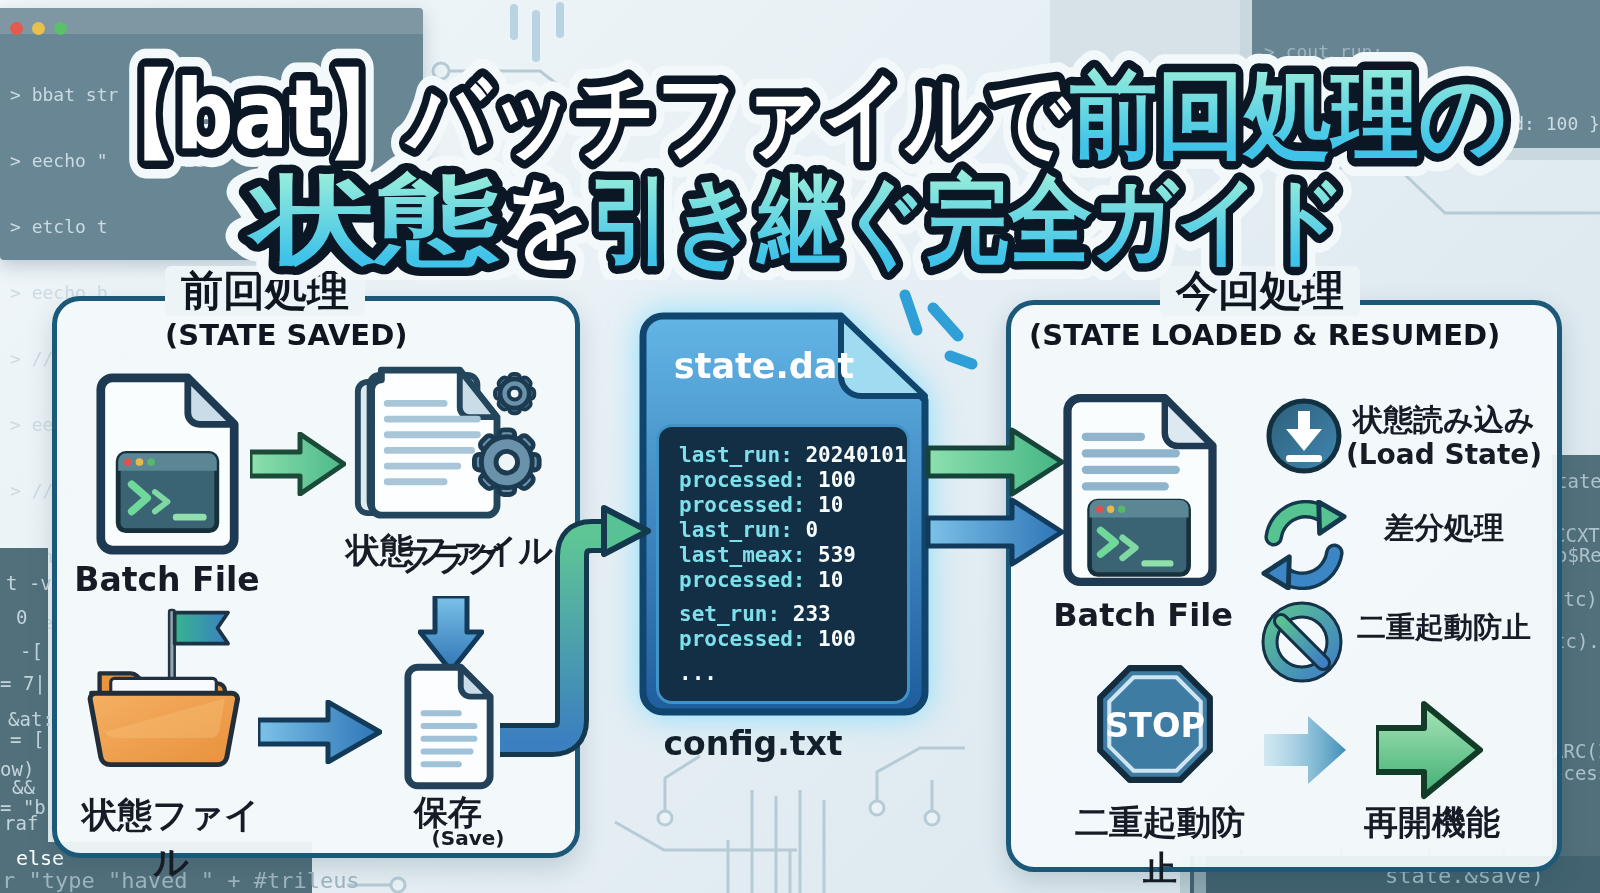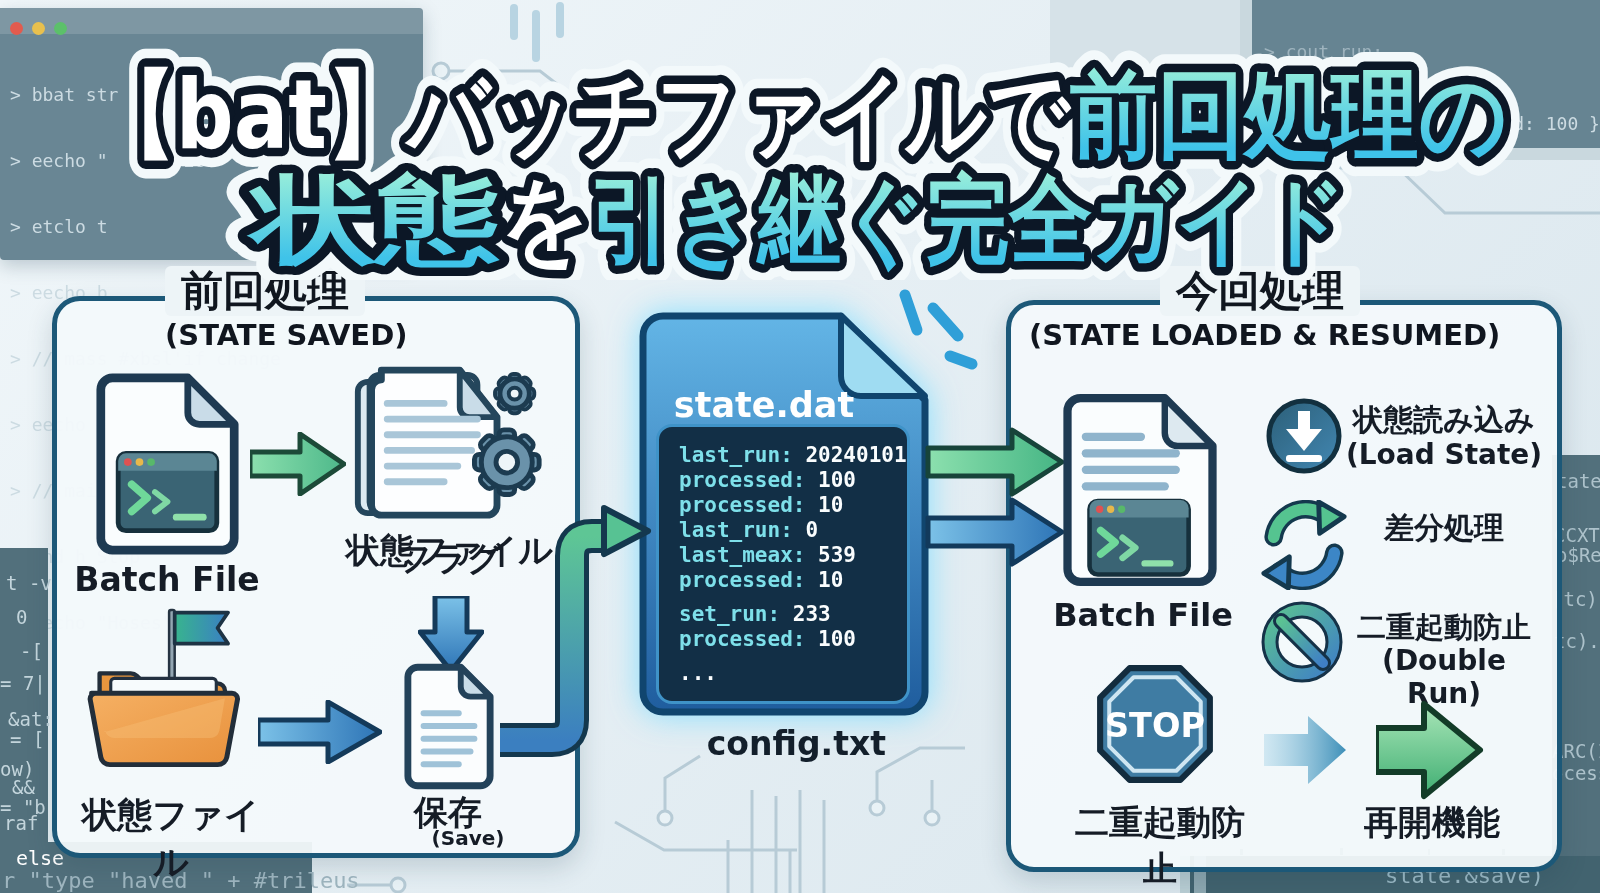--- a/index.html
+++ b/index.html
@@ -43,29 +43,29 @@
   .panel-title{position:absolute;z-index:4;font-weight:800;color:#10161f;}
   .panel-title .mask{background:#edf4f7;padding:0 16px;border-radius:6px;display:inline-block;}
   .ptitle-main{font-size:42px;line-height:50px;}
   .ptitle-sub{font-size:29px;line-height:34px;}
   .lbl{position:absolute;z-index:5;text-align:center;font-weight:800;color:#151c26;}
   .icon{position:absolute;z-index:5;}
   
   .card{position:absolute;left:639px;top:312px;width:290px;height:404px;z-index:4;
     filter:drop-shadow(0 0 16px rgba(120,220,255,.85));}
   .card-title{position:absolute;left:0;top:34px;width:250px;text-align:center;z-index:5;
-    color:#ffffff;font-size:35px;font-weight:800;margin-top:39px;}
+    color:#ffffff;font-size:35px;font-weight:800;}
   .cw{position:absolute;left:17px;top:112px;width:254px;height:280px;background:#122f46;
     border:3px solid #3f93c8;border-radius:16px;z-index:5;box-sizing:border-box;
     padding:16px 0 0 20px;font-family:"DejaVu Sans Mono",monospace;font-weight:700;
     font-size:21px;line-height:25px;}
   .cl .k{color:#7ee0ea;}
   .cl .v{color:#fafdfe;}
   .cl.gap{margin-top:9px;}
-  .caption{position:absolute;left:696px;top:724px;width:190px;text-align:right;z-index:4;
+  .caption{position:absolute;left:658px;top:724px;width:190px;text-align:center;z-index:4;
     font-size:33px;font-weight:800;color:#131f2b;}
   
   .flow{left:0;top:0;z-index:5;pointer-events:none;}
   .circuits{left:0;top:0;z-index:1;}
 </style>
 </head>
 <body>
 
 <div class="stage">
 
@@ -422,21 +422,20 @@
           <stop offset="0" stop-color="#5bc292"></stop>
           <stop offset="1" stop-color="#3f7fc6"></stop>
         </linearGradient>
       </defs>
     <circle cx="42" cy="42" r="32" fill="#f4fafc" stroke="#153248" stroke-width="17"></circle>
     <circle cx="42" cy="42" r="32" fill="none" stroke="url(#proG)" stroke-width="11"></circle>
     <path d="M21 21 L63 63" stroke="#153248" stroke-width="16" stroke-linecap="round"></path>
     <path d="M21 21 L63 63" stroke="url(#proG)" stroke-width="10" stroke-linecap="round"></path>
   </svg>
   <div class="lbl" style="left:1338px;top:608px;width:212px;font-size:29px">二重起動防止</div>
-  <div class="lbl" style="left:1344px;top:644px;width:200px;font-size:28px">(Double Run)</div>
 
   <svg class="icon" style="left:1094px;top:662px" width="122" height="126" viewBox="0 0 120 124">
     <polygon points="35,6 85,6 114,35 114,87 85,116 35,116 6,87 6,35" fill="#3f7ca3" stroke="#132c3e" stroke-width="6" stroke-linejoin="round"></polygon>
     <polygon points="39,15 81,15 105,39 105,83 81,107 39,107 15,83 15,39" fill="none" stroke="#cfe6f2" stroke-width="4" stroke-linejoin="round"></polygon>
     <text x="60" y="74" text-anchor="middle" font-family="DejaVu Sans, sans-serif" font-size="33" font-weight="800" fill="#ffffff">STOP</text>
   </svg>
   <div class="lbl" style="left:1060px;top:800px;width:200px;font-size:34px">二重起動防止</div>
 
   <svg class="icon" style="left:1264px;top:708px" width="84" height="84" viewBox="0 0 84 84">
     <defs>

